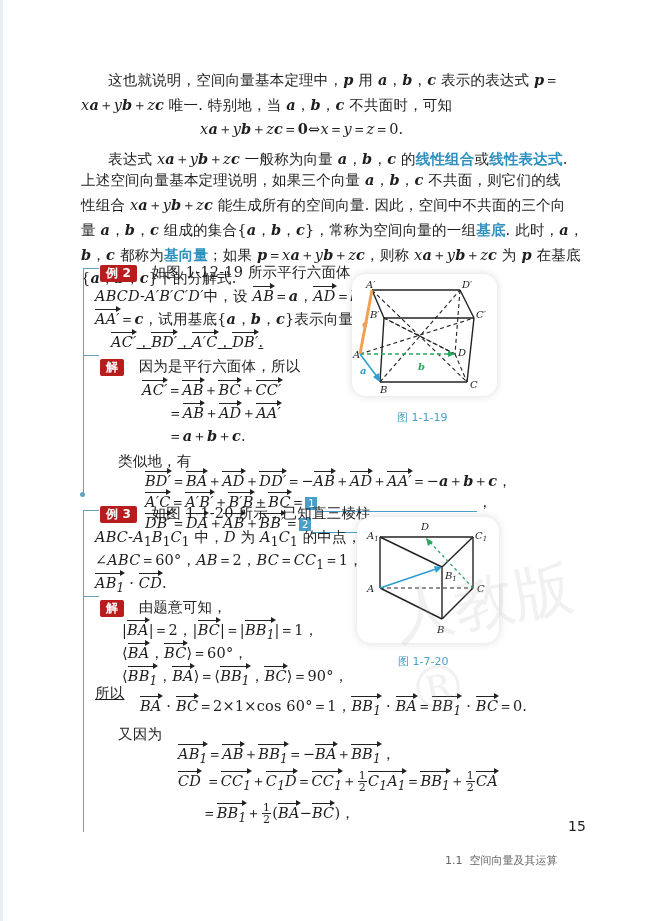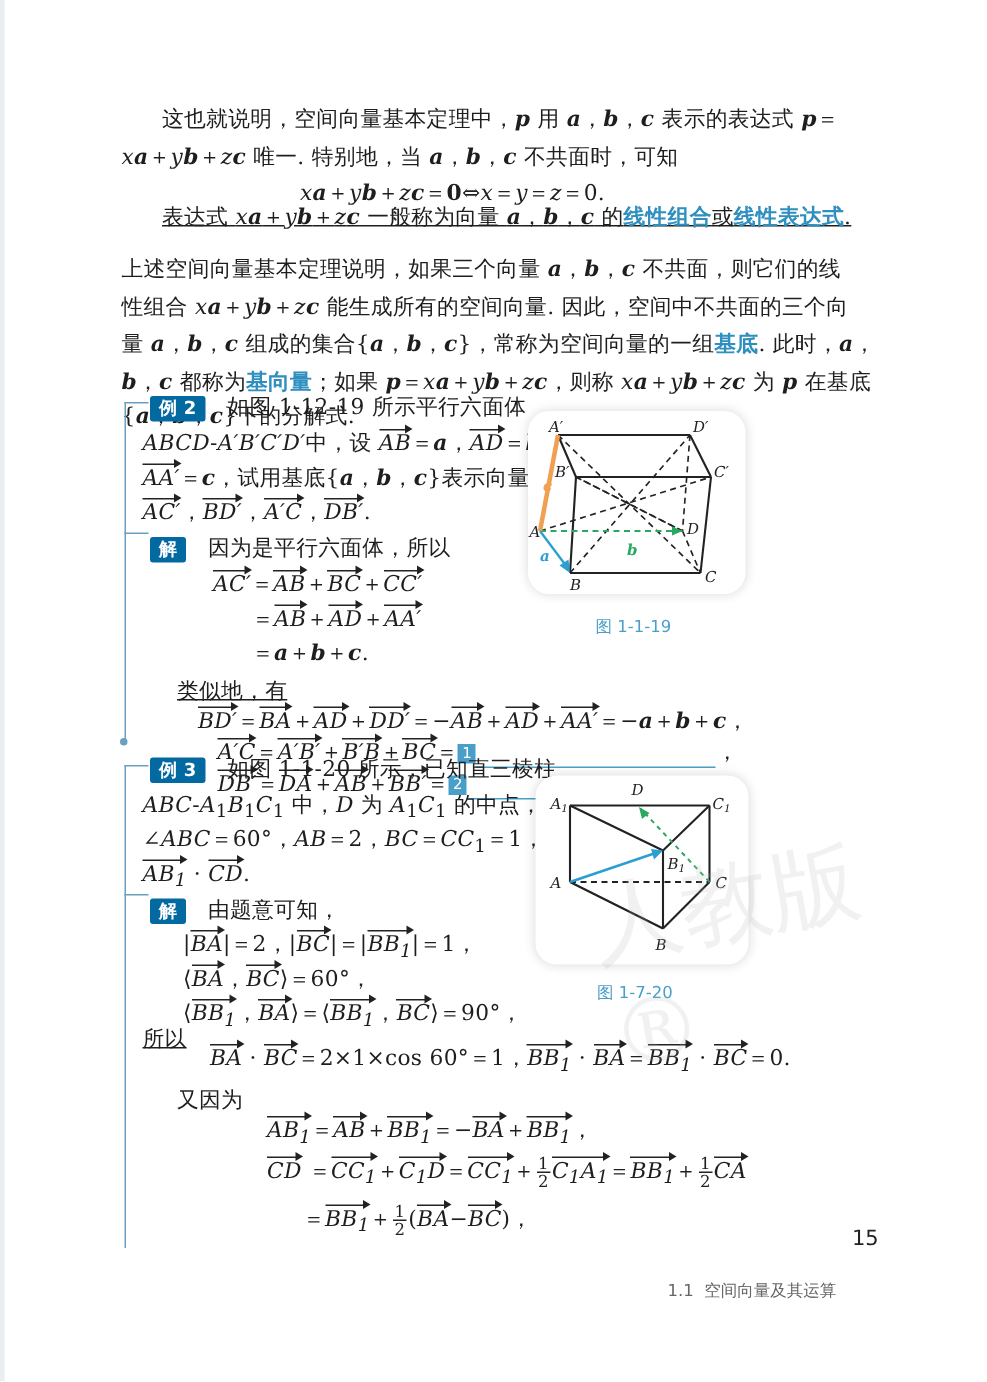--- a/index.html
+++ b/index.html
@@ -6,21 +6,21 @@
   body { width: 658px; height: 921px; position: relative; overflow: hidden;
          font-family: "DejaVu Serif", "Liberation Serif", serif; color: #1e1e1e; }
   .abs { position: absolute; }
   .line { position: absolute; font-size: 14.5px; line-height: 20px; white-space: nowrap; letter-spacing: 0.2px; }
   .it { font-style: italic; }
   .hl { color: #2f8fbf; font-weight: bold; }
   .vec { position: relative; display: inline-block; font-style: italic; }
   .vec::before { content: ""; position: absolute; left: 0; right: 1px; top: 0px; border-top: 1px solid #222; }
   .vec::after { content: ""; position: absolute; right: -1px; top: -3px; width: 0; height: 0;
                 border-left: 5px solid #222; border-top: 3px solid transparent; border-bottom: 3px solid transparent; }
-  .badge { display: inline-block; background: #0369a1; color: #fff; font-family: "DejaVu Sans", "Liberation Sans", sans-serif;
+  .badge { display: inline-block; background: #b91c1c; color: #fff; font-family: "DejaVu Sans", "Liberation Sans", sans-serif;
            font-size: 12px; padding: 0 6px; line-height: 17px; border-radius: 2px; font-weight: bold; }
   .blank-num { display: inline-block; background: #4a9fc9; color: #fff; font-family: "DejaVu Sans", sans-serif;
                font-size: 10px; width: 12px; height: 13px; line-height: 13px; text-align: center; vertical-align: middle; }
   .blank-line { display: inline-block; border-bottom: 1px solid #4a9fc9; vertical-align: bottom; }
   .bracket { position: absolute; border-left: 1.5px solid #6a9fbf; }
   .hook { position: absolute; border-top: 1.5px solid #6a9fbf; }
   .figbox { position: absolute; background: #fff; border-radius: 14px; box-shadow: 0 0 8px rgba(0,0,0,0.15); }
   .figcap { position: absolute; font-family: "DejaVu Sans", "Liberation Sans", sans-serif; color: #4a9fc9; font-size: 11px; font-weight: normal; }
   .frac { display: inline-block; vertical-align: middle; text-align: center; font-size: 11px; line-height: 11px; margin: 0 1px; }
   .frac span { display: block; }
@@ -37,21 +37,21 @@
 <div class="line" style="left:108px; top:70px;">
   这也就说明，空间向量基本定理中，<b class="it">p</b> 用 <b class="it">a</b>，<b class="it">b</b>，<b class="it">c</b> 表示的表达式 <b class="it">p</b>＝
 </div>
 <div class="line" style="left:81px; top:95px;">
   <span class="it">x</span><b class="it">a</b>＋<span class="it">y</span><b class="it">b</b>＋<span class="it">z</span><b class="it">c</b> 唯一. 特别地，当 <b class="it">a</b>，<b class="it">b</b>，<b class="it">c</b> 不共面时，可知
 </div>
 <div class="line" style="left:200px; top:119px;">
   <span class="it">x</span><b class="it">a</b>＋<span class="it">y</span><b class="it">b</b>＋<span class="it">z</span><b class="it">c</b>＝<b>0</b>⇔<span class="it">x</span>＝<span class="it">y</span>＝<span class="it">z</span>＝0.
 </div>
 
-<div class="line" style="left:108px; top:135px;text-decoration:underline;">
+<div class="line" style="left:108px; top:149px;">
   表达式 <span class="it">x</span><b class="it">a</b>＋<span class="it">y</span><b class="it">b</b>＋<span class="it">z</span><b class="it">c</b> 一般称为向量 <b class="it">a</b>，<b class="it">b</b>，<b class="it">c</b> 的<span class="hl">线性组合</span><span>或</span><span class="hl">线性表达式</span>.
 </div>
 <div class="line" style="left:81px; top:170px;">
   上述空间向量基本定理说明，如果三个向量 <b class="it">a</b>，<b class="it">b</b>，<b class="it">c</b> 不共面，则它们的线
 </div>
 <div class="line" style="left:81px; top:195px;">
   性组合 <span class="it">x</span><b class="it">a</b>＋<span class="it">y</span><b class="it">b</b>＋<span class="it">z</span><b class="it">c</b> 能生成所有的空间向量. 因此，空间中不共面的三个向
 </div>
 <div class="line" style="left:81px; top:220px;">
   量 <b class="it">a</b>，<b class="it">b</b>，<b class="it">c</b> 组成的集合{<b class="it">a</b>，<b class="it">b</b>，<b class="it">c</b>}，常称为空间向量的一组<span class="hl">基底</span>. 此时，<b class="it">a</b>，
@@ -71,38 +71,38 @@
 <div class="line" style="left:100px; top:262px;">
   <span class="badge">例 2</span>
   &nbsp;&nbsp;<span>如图 1-12-19 所示平行六面体</span>
 </div>
 <div class="line" style="left:95px; top:286px;">
   <span class="it">ABCD</span>-<span class="it">A′B′C′D′</span>中，设 <span class="vec">AB</span>＝<b class="it">a</b>，<span class="vec">AD</span>＝<b class="it">b</b>，
 </div>
 <div class="line" style="left:95px; top:309px;">
   <span class="vec">AA′</span>＝<b class="it">c</b>，试用基底{<b class="it">a</b>，<b class="it">b</b>，<b class="it">c</b>}表示向量
 </div>
-<div class="line" style="left:95px; top:332px;">
+<div class="line" style="left:111px; top:332px;text-decoration:underline;">
   <span class="vec">AC′</span>，<span class="vec">BD′</span>，<span class="vec">A′C</span>，<span class="vec">DB′</span>.
 </div>
 <div class="line" style="left:100px; top:356px;">
   <span class="badge">解</span>
   &nbsp;&nbsp;<span>因为是平行六面体，所以</span>
 </div>
 <div class="line" style="left:142px; top:380px;">
   <span class="vec">AC′</span>＝<span class="vec">AB</span>＋<span class="vec">BC</span>＋<span class="vec">CC′</span>
 </div>
 <div class="line" style="left:168px; top:403px;">
   ＝<span class="vec">AB</span>＋<span class="vec">AD</span>＋<span class="vec">AA′</span>
 </div>
 <div class="line" style="left:168px; top:426px;">
   ＝<b class="it">a</b>＋<b class="it">b</b>＋<b class="it">c</b>.
 </div>
-<div class="line" style="left:118px; top:451px;text-decoration:underline;">类似地，有</div>
-<div class="line" style="left:132px; top:471px;text-align:right;">
+<div class="line" style="left:118px; top:451px;">类似地，有</div>
+<div class="line" style="left:145px; top:471px;text-align:right;">
   <span class="vec">BD′</span>＝<span class="vec">BA</span>＋<span class="vec">AD</span>＋<span class="vec">DD′</span>＝−<span class="vec">AB</span>＋<span class="vec">AD</span>＋<span class="vec">AA′</span>＝−<b class="it">a</b>＋<b class="it">b</b>＋<b class="it">c</b>，
 </div>
 <div class="line" style="left:145px; top:492px;">
   <span class="vec">A′C</span>＝<span class="vec">A′B′</span>＋<span class="vec">B′B</span>＋<span class="vec">BC</span>＝<span class="blank-num">1</span><span class="blank-line" style="width:160px; height:14px;"></span>，
 </div>
 <div class="line" style="left:145px; top:513px;">
   <span class="vec">DB′</span>＝<span class="vec">DA</span>＋<span class="vec">AB</span>＋<span class="vec">BB′</span>＝<span class="blank-num">2</span><span class="blank-line" style="width:172px; height:14px;"></span>.
 </div>
 
 <div class="figbox" style="left:352px; top:274px; width:145px; height:122px;">

